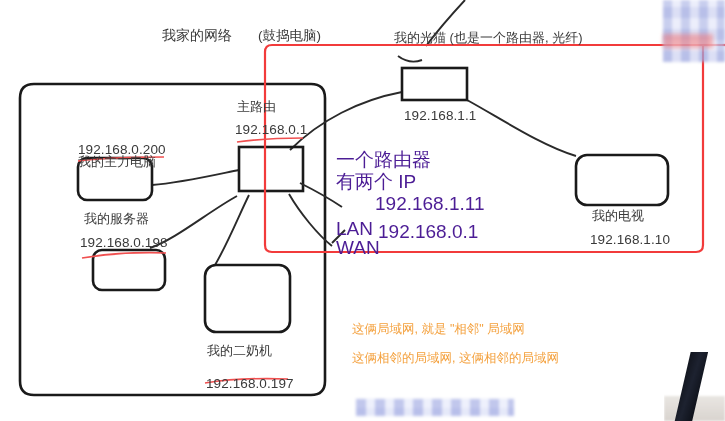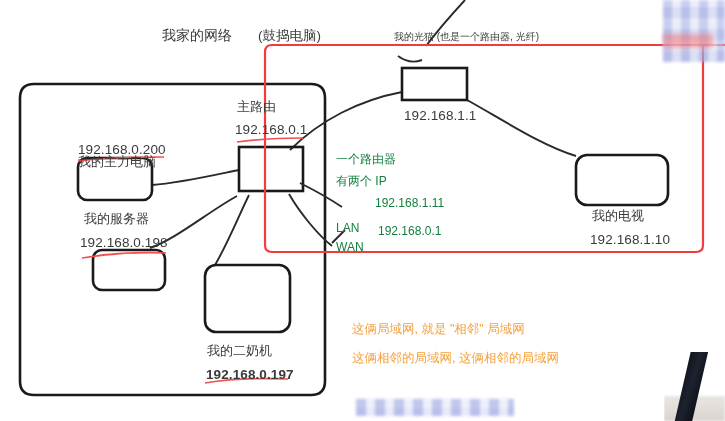--- a/index.html
+++ b/index.html
@@ -20,23 +20,23 @@
   }
   .ip{
     position:absolute;
     color:#3a3a3a;
     white-space:nowrap;
     font-size:13.5px;
     letter-spacing:0.1px;
   }
   .red-note{
     position:absolute;
-    color:#15803d;
+    color:#4c1d95;
     white-space:nowrap;
-    font-size:12px;
+    font-size:19px;
     line-height:19px;
   }
   .orange-note{
     position:absolute;
     color:#f4a03c;
     font-size:12.5px;
     line-height:20px;
     width:275px;
   }
   .blur-top{
@@ -141,33 +141,33 @@
 
 <div class="corner-object">
   <div class="shelf"></div>
   <div class="bar"></div>
 </div>
 
 <div class="lbl" style="left:162px;top:27px;font-size:14px;">我家的网络</div>
 
 <div class="lbl" style="left:258px;top:28px;font-size:13.5px;">(鼓捣电脑)</div>
 
-<div class="lbl" style="left:394px;top:31px;font-size:10px;">我的光猫 (也是一个路由器, 光纤)</div>
+<div class="lbl" style="left:394px;top:31px;font-size:13px;">我的光猫 (也是一个路由器, 光纤)</div>
 
 <div class="lbl" style="left:78px;top:112px;margin-top:43px;">我的主力电脑</div>
 <div class="ip" style="left:78px;top:142px;">192.168.0.200</div>
 
 <div class="lbl" style="left:237px;top:100px;">主路由</div>
 <div class="ip" style="left:235px;top:122px;">192.168.0.1</div>
 
 <div class="lbl" style="left:84px;top:212px;">我的服务器</div>
 <div class="ip" style="left:80px;top:235px;">192.168.0.198</div>
 
 <div class="lbl" style="left:207px;top:344px;">我的二奶机</div>
-<div class="ip" style="left:206px;top:367px;font-weight:bold;">192.168.0.197</div>
+<div class="ip" style="left:206px;top:376px;">192.168.0.197</div>
 
 <div class="ip" style="left:404px;top:108px;">192.168.1.1</div>
 
 <div class="lbl" style="left:592px;top:209px;">我的电视</div>
 <div class="ip" style="left:590px;top:232px;">192.168.1.10</div>
 
 <div class="red-note" style="left:336px;top:150px;">一个路由器</div>
 <div class="red-note" style="left:336px;top:172px;">有两个 IP</div>
 <div class="red-note" style="left:336px;top:194px;margin-top:44px;">WAN</div>
 <div class="red-note" style="left:375px;top:194px;">192.168.1.11</div>

